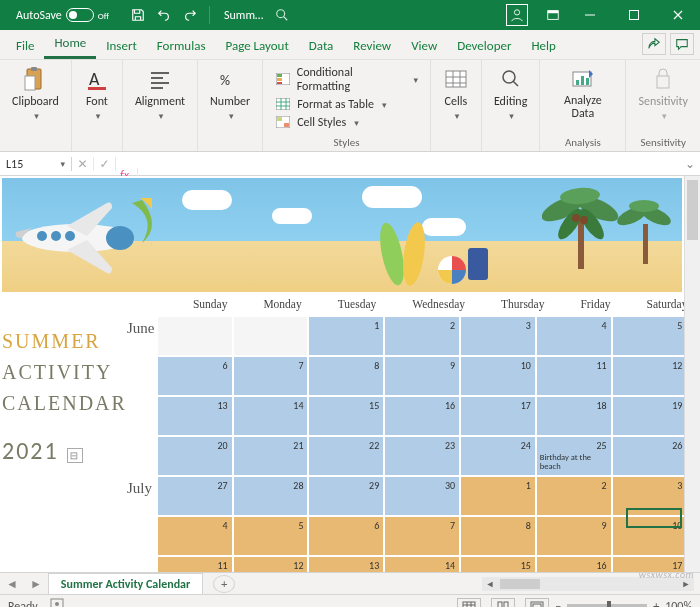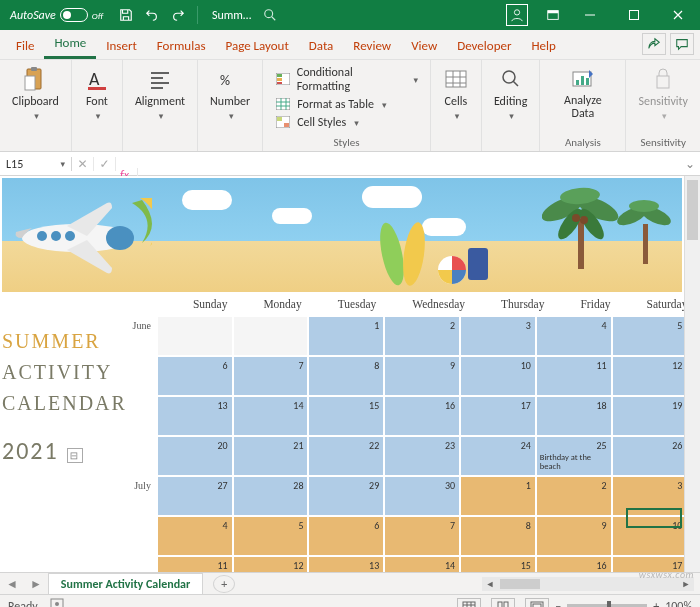--- a/index.html
+++ b/index.html
@@ -1,34 +1,34 @@
 <!DOCTYPE html>
 <html><head>
 <meta charset="utf-8">
 <style>
   * { box-sizing: border-box; margin: 0; padding: 0; font-family: "Segoe UI", Calibri, sans-serif; }
   body { width: 700px; height: 607px; background: #fff; overflow: hidden; position: relative; }
 
   
   .titlebar { height: 30px; background: #117e43; display: flex; align-items: center; color: #fff; font-size: 12px; }
-  .titlebar .autosave { display: flex; align-items: center; gap: 4px; padding: 0 10px; font-style: italic; }
+  .titlebar .autosave { display: flex; align-items: center; gap: 4px; padding: 0 16px; }
   .titlebar .switch { width: 28px; height: 14px; border: 1px solid #fff; border-radius: 8px; position: relative; }
   .titlebar .switch::after { content: ""; width: 8px; height: 8px; background: #fff; border-radius: 50%; position: absolute; top: 2px; left: 2px; }
   .titlebar .qicon { width: 18px; height: 18px; margin: 0 4px; display: inline-flex; align-items: center; justify-content: center; color: #fff; }
   .titlebar .sep { width: 1px; height: 18px; background: #3a9a6a; margin: 0 6px; }
   .titlebar .docname { flex: 0 0 auto; margin-left: 8px; }
   .titlebar .search { margin-left: 10px; color: #d0e8dc; }
   .titlebar .spacer { flex: 1; }
   .titlebar .account { width: 22px; height: 22px; border: 1px solid #fff; margin-right: 10px; display:flex;align-items:center;justify-content:center; }
   .titlebar .winbtn { width: 44px; height: 30px; display: flex; align-items: center; justify-content: center; }
   .titlebar .ribbonbtn { width: 30px; height: 30px; display:flex; align-items:center; justify-content:center; }
 
   
   .tabs { height: 30px; background: #f3f2f1; display: flex; align-items: flex-end; padding: 0 6px; border-bottom: 1px solid #e1e1e1; }
-  .tabs .tab { font-size: 13px; padding: 6px 10px; color: #c2410c; cursor: default; }
+  .tabs .tab { font-size: 13px; padding: 6px 10px; color: #15803d; cursor: default; }
   .tabs .tab.active { color: #217346; border-bottom: 3px solid #217346; font-weight: 400; }
   .tabs .tab.file { background: transparent; }
   .tabs .right { margin-left: auto; display:flex; gap:4px; padding-bottom:4px;}
   .tabs .right .ic { width:24px; height:22px; border:1px solid #d0d0d0; display:flex;align-items:center;justify-content:center; color:#217346;}
 
   
   .ribbon { background: #f3f2f1; border-bottom: 1px solid #d4d4d4; display: flex; height: 92px; }
   .group { border-right: 1px solid #e1e1e1; padding: 4px 8px 2px 8px; display: flex; flex-direction: column; align-items: center; justify-content: space-between; }
   .group .big { display: flex; flex-direction: column; align-items: center; gap: 2px; font-size: 12px; color: #333; padding:2px 4px;}
   .group .bigicon { width: 26px; height: 26px; display: flex; align-items: center; justify-content: center; }
@@ -60,21 +60,21 @@
 
   
   .calwrap { display:flex; padding:0 2px;}
   .sidecol { width:170px; padding-top:30px; text-align:left;}
   .sidecol .line { font-family: Georgia, serif; font-size:20px; letter-spacing:2px; color:#7a7a66; margin:8px 0;}
   .sidecol .summer { color:#d9a441;}
   .sidecol .year { font-size:24px;margin-top:21px;}
   .calgrid { flex:1; }
   .dowrow { display:flex;gap:36px; }
   .dow { flex:1; text-align:center; font-size:11.5px; color:#444; font-family: Georgia, serif; padding:6px 0;}
-  .monthlabel { width:30px; font-size:10px; text-align:right; padding-right:6px; padding-top:4px; color:#555; font-family:Georgia, serif;}
+  .monthlabel { width:30px; font-size:15px; text-align:right; padding-right:6px; padding-top:4px; color:#555; font-family:Georgia, serif;}
   .monthlabel.empty{width:30px;}
   .weekrow { display:flex; }
   .weekrow .monthlabel { flex:0 0 30px;}
   .cell { flex:1; height:40px; border:1px solid #fff; font-size:10px; padding:2px 3px; position:relative; color:#333;}
   .cell .num { position:absolute; top:2px; right:4px; font-size:10px;}
   .cell .txt { position:absolute; top:16px; left:3px; right:3px; font-size:8.5px; line-height:1.1;}
   .blue { background:#b0cce6; }
   .orange { background:#e8b972; }
   .ghost { background:#f5f5f5;}
   .selectcell { position:absolute; border:2px solid #217346; width:56px; height:20px; right:2px; bottom:44px; pointer-events:none;}

